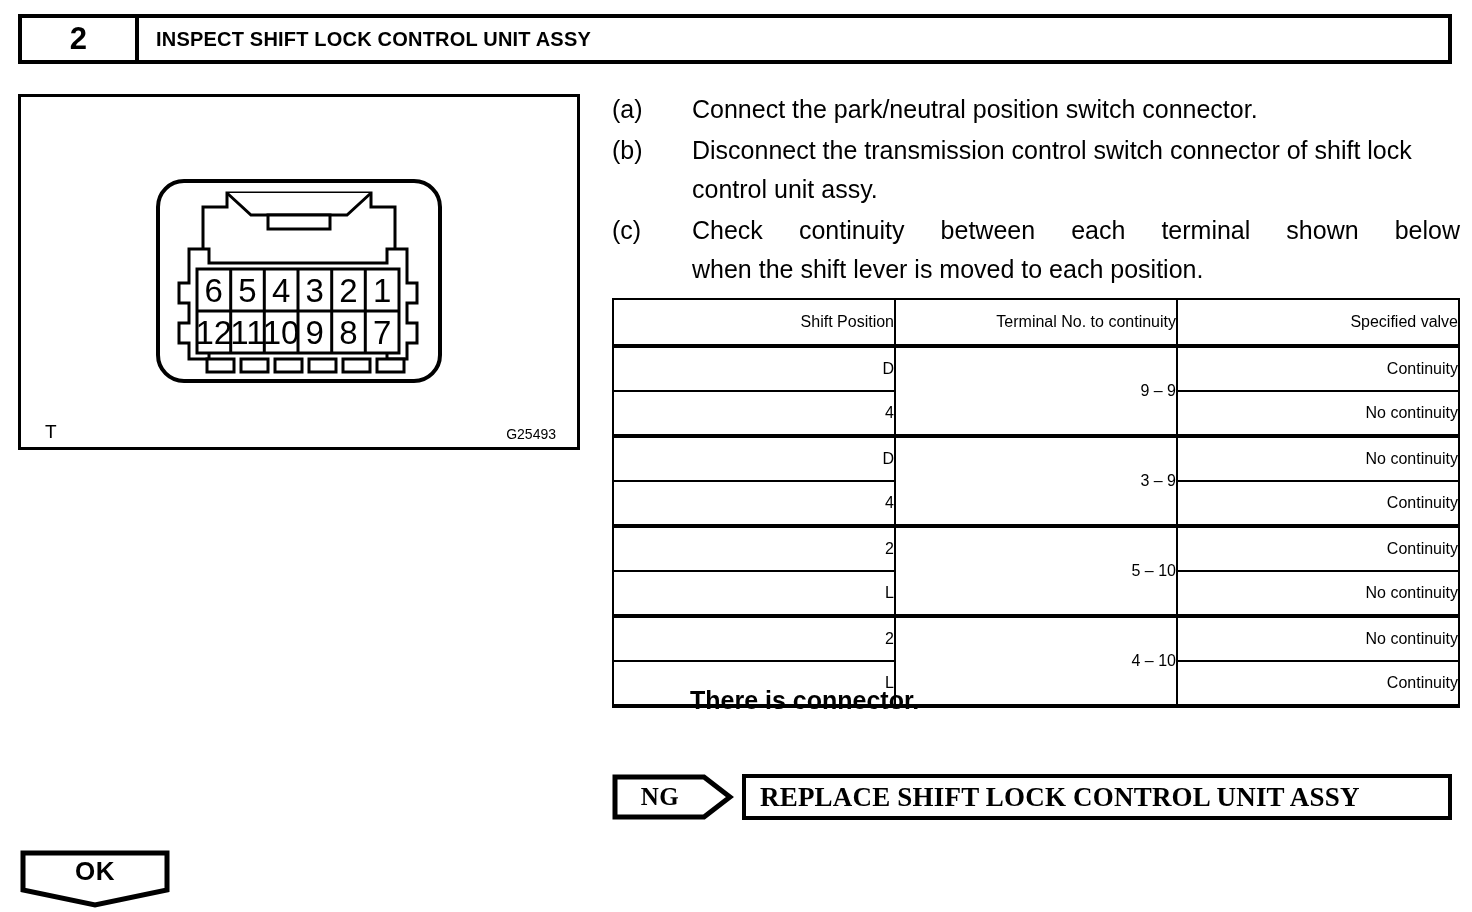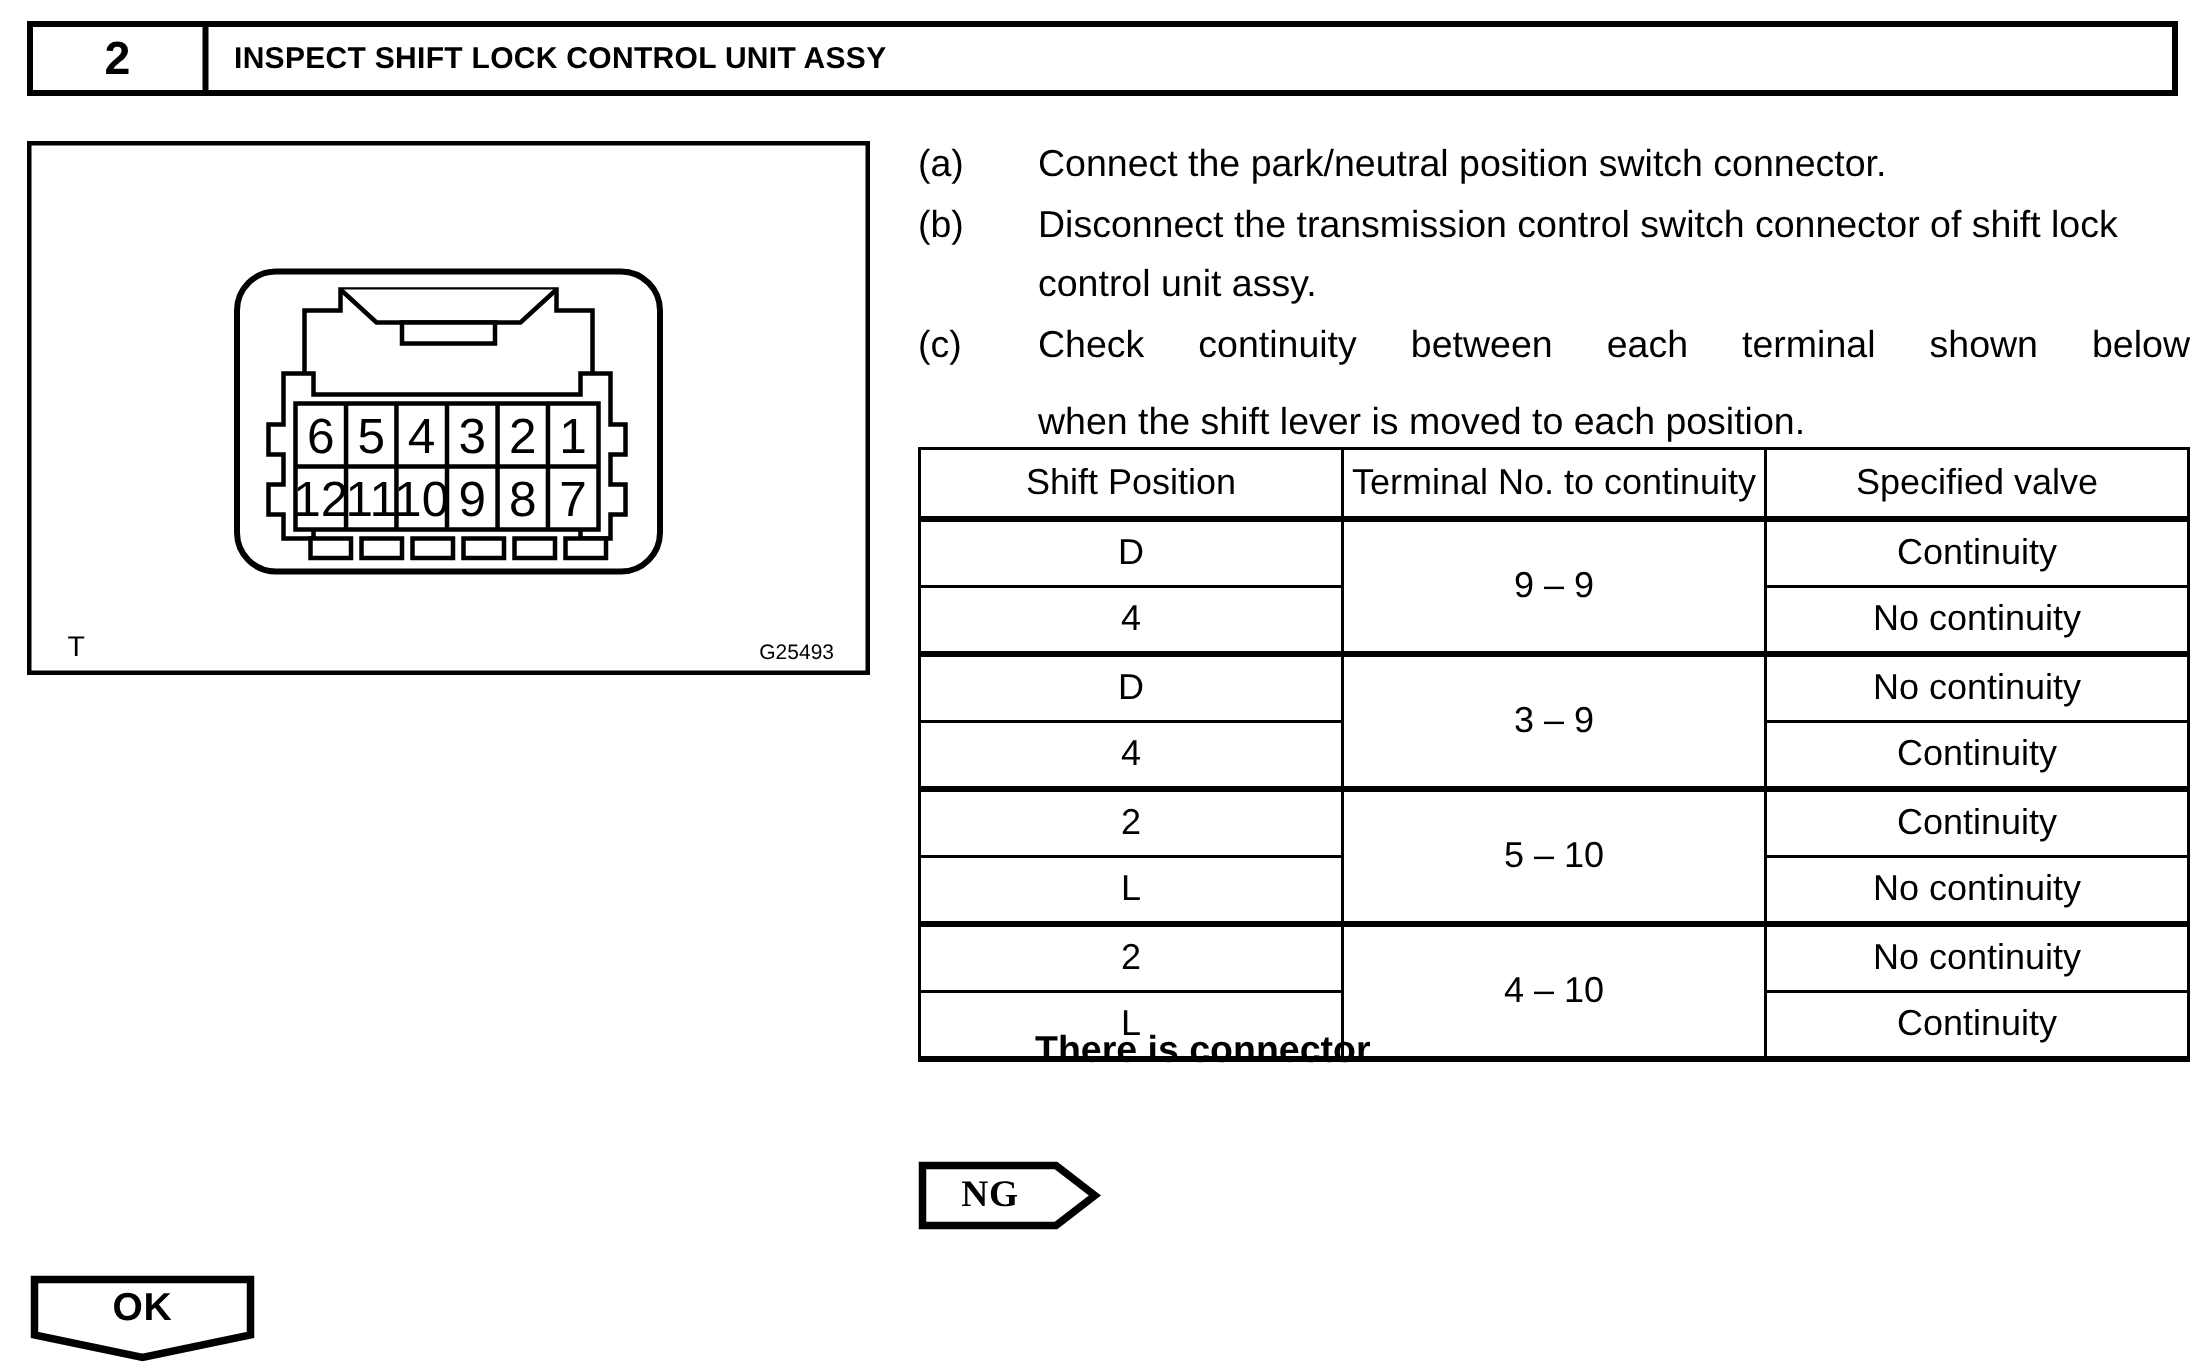--- a/index.html
+++ b/index.html
@@ -108,37 +108,36 @@
     text-align-last: left;
   }
   .instr-text.justify > span.jline {
     display: block;
     text-align: justify;
     text-align-last: justify;
   }
   .instr-text.justify > span.jlast {
     display: block;
     text-align: left;
-    margin-top: 12px;
   }
 
   
   .spec-table {
     position: absolute;
     left: 612px;
     top: 298px;
     width: 840px;
     border-collapse: collapse;
     table-layout: fixed;
   }
   .spec-table td, .spec-table th {
     border: 2px solid #000;
-    text-align: center;
+    text-align: right;
     font-weight: normal;
-    font-size: 24px;
+    font-size: 16px;
     padding: 0;
     height: 42px;
   }
   .spec-table th {
     height: 44px;
     border-bottom-width: 4px;
   }
   .spec-table .col-pos { width: 280px; }
   .spec-table .col-term { width: 280px; }
   .spec-table .col-spec { width: 280px; }
@@ -383,20 +382,21 @@
   <div>There is connector.</div>
 </div>
 
 <div class="ng-row">
   <div class="ng-badge">
     <svg width="122" height="46" viewBox="0 0 122 46" aria-hidden="true">
       <path d="M 3 3 L 92 3 L 118 23 L 92 43 L 3 43 Z" fill="#ffffff" stroke="#000000" stroke-width="5"></path>
     </svg>
     <div class="ng-label">NG</div>
   </div>
+  <div class="ng-action">REPLACE SHIFT LOCK CONTROL UNIT ASSY</div>
 </div>
 
 <div class="ok-banner">
   <svg width="150" height="58" viewBox="0 0 150 58" aria-hidden="true">
     <path d="M 3 3 L 147 3 L 147 40 L 75 55 L 3 40 Z" fill="#ffffff" stroke="#000000" stroke-width="5"></path>
   </svg>
   <div class="ok-banner-label">OK</div>
 </div>
 
 </body></html>

